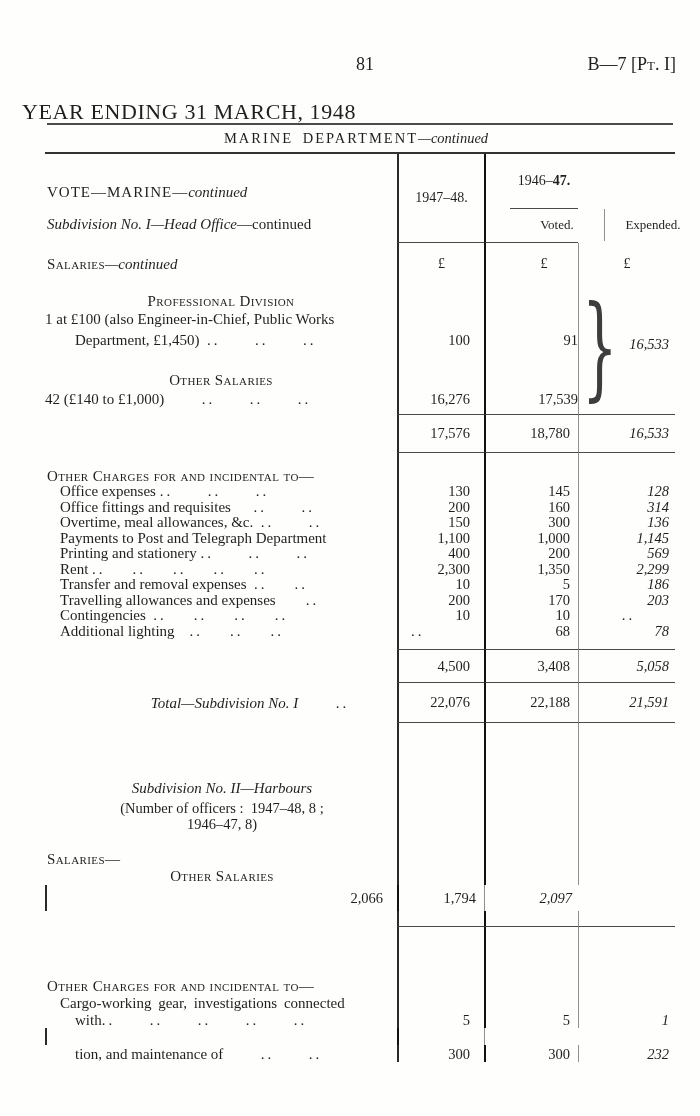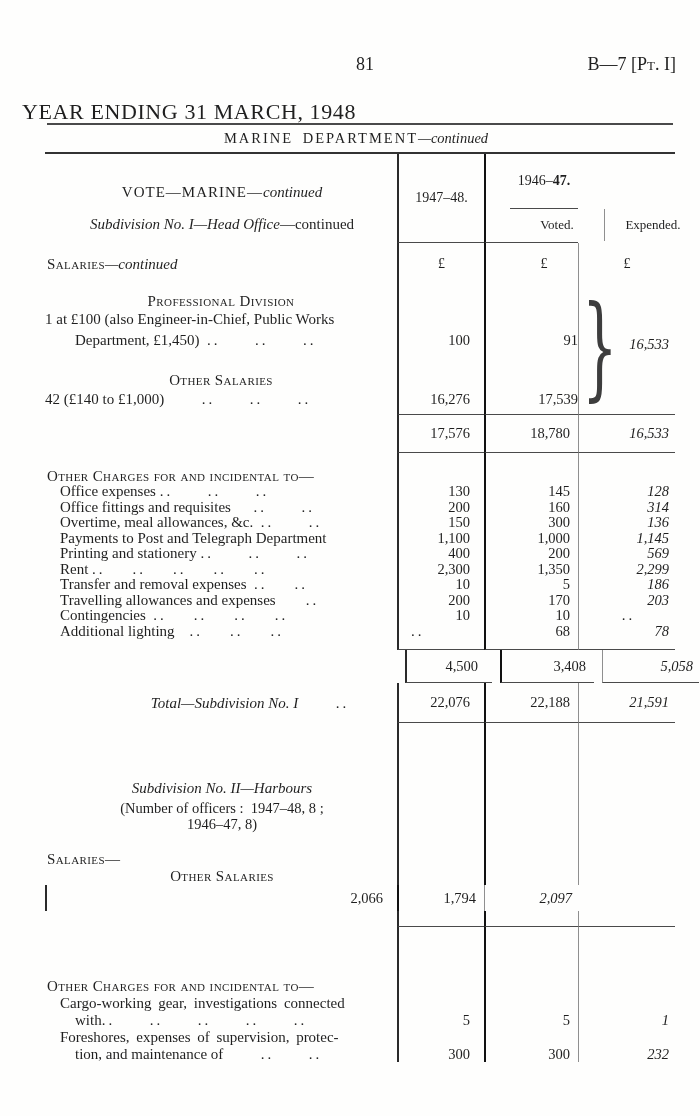--- a/index.html
+++ b/index.html
@@ -46,33 +46,33 @@
   .c3.dots { justify-content: center; padding-right: 0; font-style: normal; }
   .c1.dotsL { justify-content: flex-start; padding-left: 12px; }
 
   .ctr { justify-content: center; text-align: left; width: 100%; }
   .il  { padding-left: 15px; }
   .il2 { padding-left: 30px; }
   .wsp { word-spacing: 3px; }
 
   
   .hb { height: 89px; }
-  .hb .hstub { display: block; padding-top: 30px; text-align: center; }
+  .hb .hstub { display: block; padding-top: 30px; text-align: left; }
   .hb .hline1 { font-size: 15px; }
   .hb .hline2 { font-size: 15px; margin-top: 15px; }
   .hb .hc1 { justify-content: center; font-size: 14px; border-bottom: 1px solid #4a4a4a; }
   .hb .c23 { display: block; border-bottom: 1px solid #4a4a4a; }
   .y46 { height: 55px; border-bottom: 1px solid #4a4a4a; display: flex; align-items: center; justify-content: center; font-size: 14px; }
   .ve { display: grid; grid-template-columns: 94px 97px; height: 32px; font-size: 13px; }
   .ve > div { display: flex; align-items: center; justify-content: center; }
   .ve .ecell { border-left: 1px solid #8f8f8f; }
 
   .h42 { height: 42px; }
   .h38 { height: 38px; }
-  .h33 { height: 33px; gap: 8px; }
+  .h33 { height: 33px; }
   .h40 { height: 40px; }
   .pound { justify-content: center; font-size: 14px; }
 
   
   .profblk { height: 130px; }
   .profblk > div { display: block; position: relative; }
   .pline { position: absolute; line-height: 15px; white-space: nowrap; }
   .absnum { position: absolute; left: 0; right: 14px; text-align: right; font-size: 14.5px; line-height: 15px; }
   .c2 .absnum { right: 0; }
   .c3 .absnum { right: 6px; }
@@ -333,21 +333,20 @@
       <div class="c2"></div>
       <div class="c3"></div>
   </div>
   <div class="row hrow">
     <div class="stub il2">with. .   . .   . .   . .   . .</div>
     <div class="c1 num">5</div>
     <div class="c2 num">5</div>
     <div class="c3 num">1</div>
   </div>
   <div class="row hrow">
-    <div class="stub il wsp">Foreshores, expenses of supervision, protec-</div>
     <div class="c1"></div>
       <div class="c2"></div>
       <div class="c3"></div>
   </div>
   <div class="row hrow">
     <div class="stub il2">tion, and maintenance of   . .   . .</div>
     <div class="c1 num">300</div>
     <div class="c2 num">300</div>
     <div class="c3 num">232</div>
   </div>

